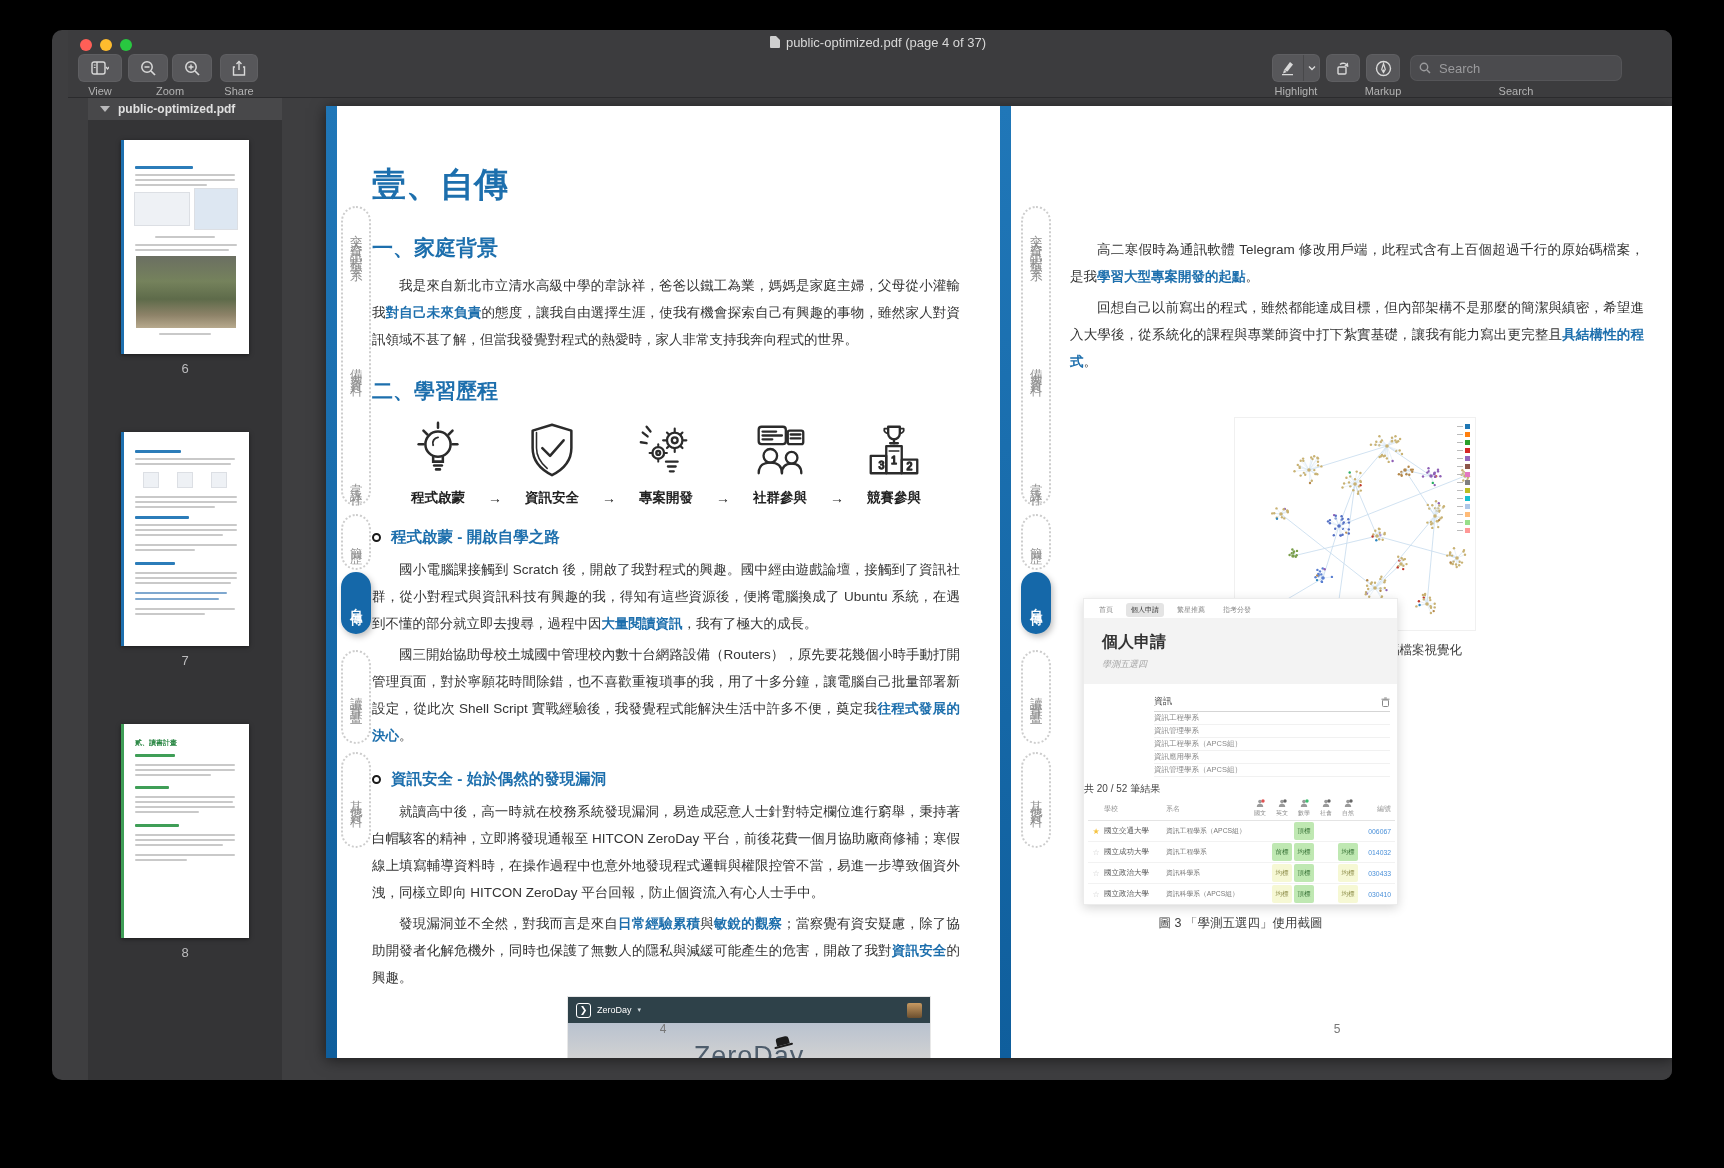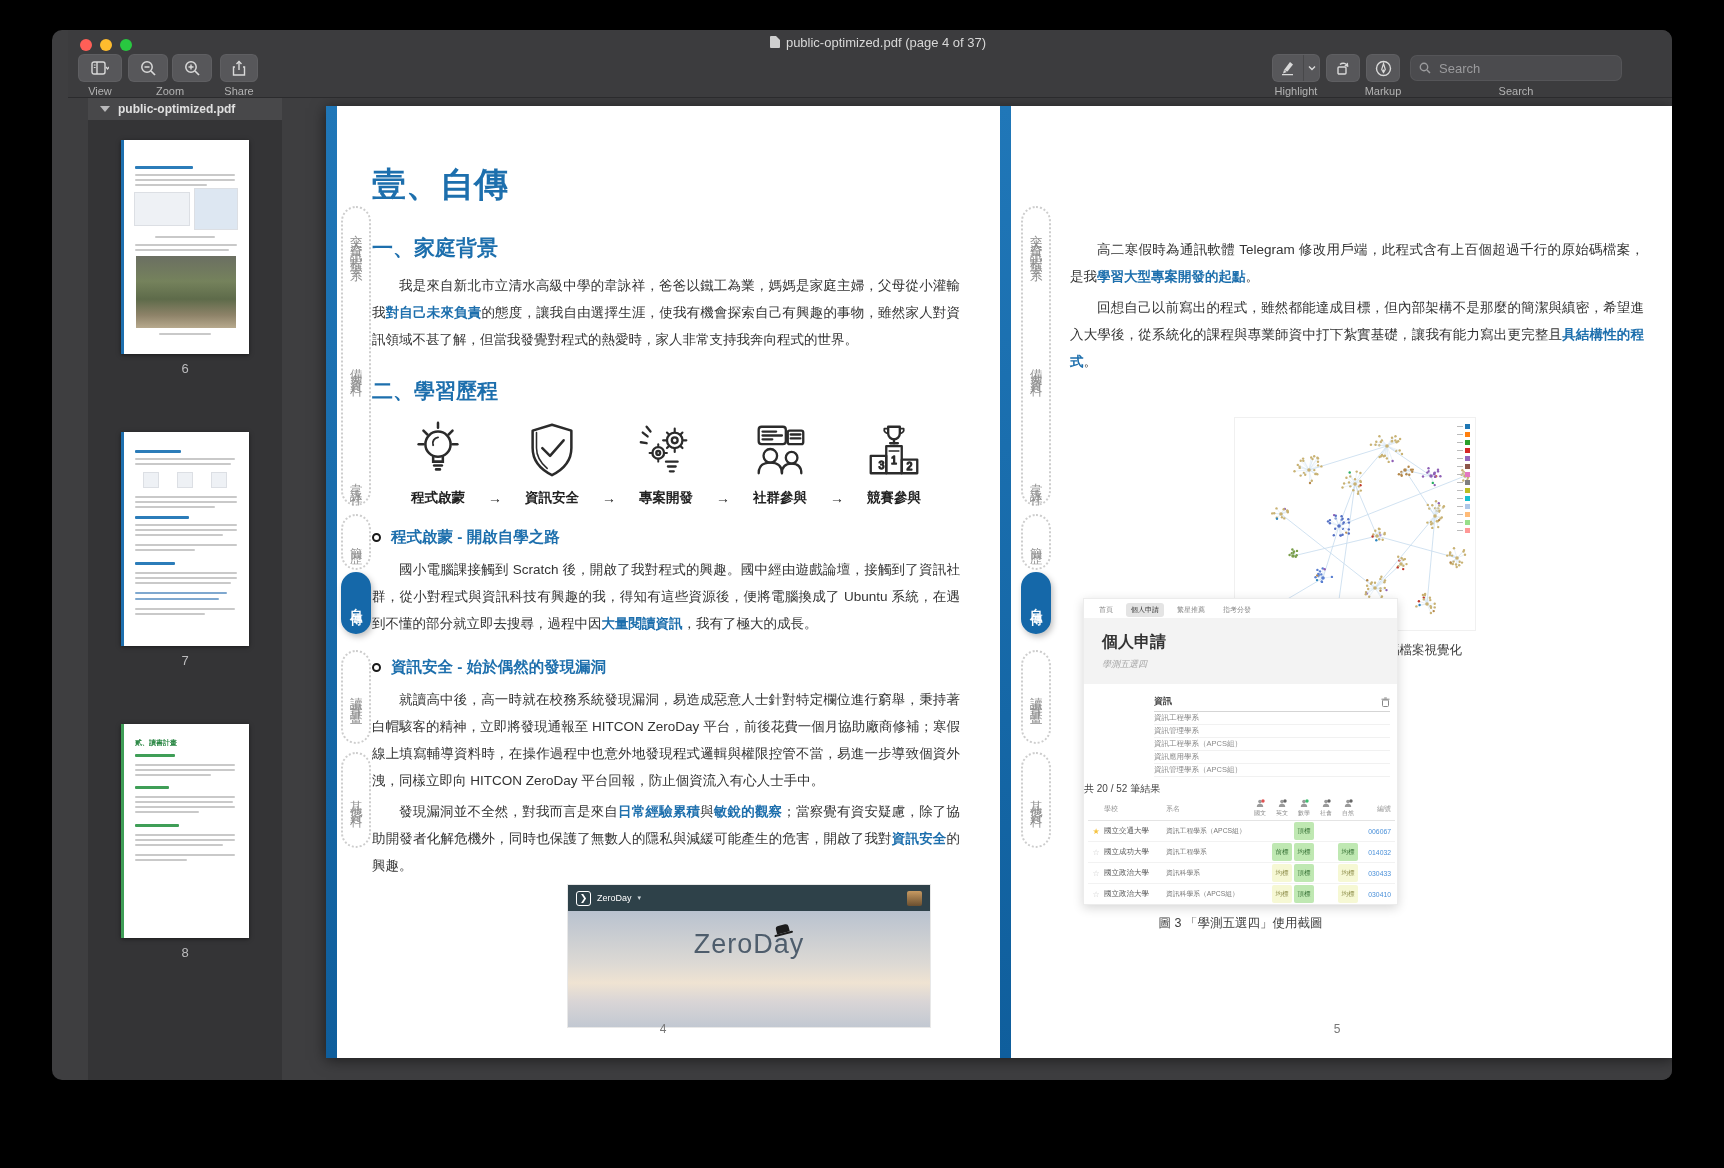--- a/index.html
+++ b/index.html
@@ -90,21 +90,21 @@
   
   .fig3{position:absolute;left:83px;top:492px;width:315px;}
   .fig3-box{width:315px;height:307px;background:#fff;border:1px solid #ececec;box-shadow:0 3px 10px rgba(0,0,0,.16);position:relative;overflow:hidden;}
   .f3-tabs{position:absolute;left:10px;top:3px;display:flex;gap:8px;align-items:center;height:15px;}
   .f3-tab{font-size:7px;color:#8a8a8a;padding:2px 5px;border-radius:3px;}
   .f3-tab.on{background:#e4e4e4;color:#333;}
   .f3-hero{position:absolute;left:0;top:19px;width:100%;height:66px;background:#f3f3f3;}
   .f3-title{position:absolute;left:18px;top:14px;font-size:16px;font-weight:bold;color:#333;}
   .f3-sub{position:absolute;left:18px;top:40px;font-size:9px;color:#a5a5a5;font-style:italic;}
   .f3-panel{position:absolute;left:70px;top:96px;width:236px;}
-  .f3-ph{display:flex;align-items:center;justify-content:space-between;font-size:9px;font-weight:bold;color:#444;
+  .f3-ph{display:flex;align-items:center;justify-content:space-between;font-size:9px;font-weight:normal;color:#444;
          border-bottom:1px solid #d5d5d5;padding-bottom:3px;}
   .f3-prow{height:13px;display:flex;align-items:center;font-size:7.5px;color:#8a8a8a;border-bottom:1px solid #f1f1f1;}
   .f3-count{position:absolute;left:0;top:183px;width:100%;text-align:left;font-size:10px;font-weight:normal;color:#444;}
   .f3-table{position:absolute;left:4px;top:198px;width:307px;}
   .t3-row{display:flex;align-items:center;height:21px;border-bottom:1px solid #f2f2f2;}
   .t3-row.head{height:24px;border-bottom:1px solid #e4e4e4;}
   .c-star{width:16px;text-align:center;font-size:8px;}
   .c-school{width:62px;font-size:7.5px;color:#555;}
   .c-dept{width:83px;font-size:6.8px;color:#777;}
   .c-sub{width:22px;height:100%;display:flex;align-items:center;justify-content:center;}
@@ -403,20 +403,21 @@
                 </svg>
                 <span class="step-label">競賽參與</span>
               </div>
             </div>
 
             <div class="h3">
               <span class="ring"></span>
               <span>程式啟蒙 - 開啟自學之路</span>
             </div>
             <p class="para">國小電腦課接觸到 Scratch 後，開啟了我對程式的興趣。國中經由遊戲論壇，接觸到了資訊社群，從小對程式與資訊科技有興趣的我，得知有這些資源後，便將電腦換成了 Ubuntu 系統，在遇到不懂的部分就立即去搜尋，過程中因<b class="hl">大量閱讀資訊</b>，我有了極大的成長。</p>
+            <p class="para">國三開始協助母校土城國中管理校內數十台網路設備（Routers），原先要花幾個小時手動打開管理頁面，對於寧願花時間除錯，也不喜歡重複瑣事的我，用了十多分鐘，讓電腦自己批量部署新設定，從此次 Shell Script 實戰經驗後，我發覺程式能解決生活中許多不便，奠定我<b class="hl">往程式發展的決心</b>。</p>
 
             <div class="h3">
               <span class="ring"></span>
               <span>資訊安全 - 始於偶然的發現漏洞</span>
             </div>
             <p class="para">就讀高中後，高一時就在校務系統發現漏洞，易造成惡意人士針對特定欄位進行窮舉，秉持著白帽駭客的精神，立即將發現通報至 HITCON ZeroDay 平台，前後花費一個月協助廠商修補；寒假線上填寫輔導資料時，在操作過程中也意外地發現程式邏輯與權限控管不當，易進一步導致個資外洩，同樣立即向 HITCON ZeroDay 平台回報，防止個資流入有心人士手中。</p>
             <p class="para">發現漏洞並不全然，對我而言是來自<b class="hl">日常經驗累積</b>與<b class="hl">敏銳的觀察</b>；當察覺有資安疑慮，除了協助開發者化解危機外，同時也保護了無數人的隱私與減緩可能產生的危害，開啟了我對<b class="hl">資訊安全</b>的興趣。</p>
 
             <div class="fig1">
               <div class="zd">

